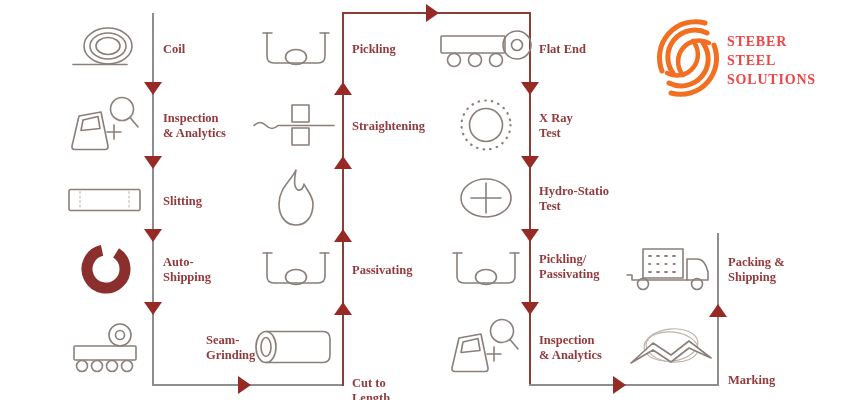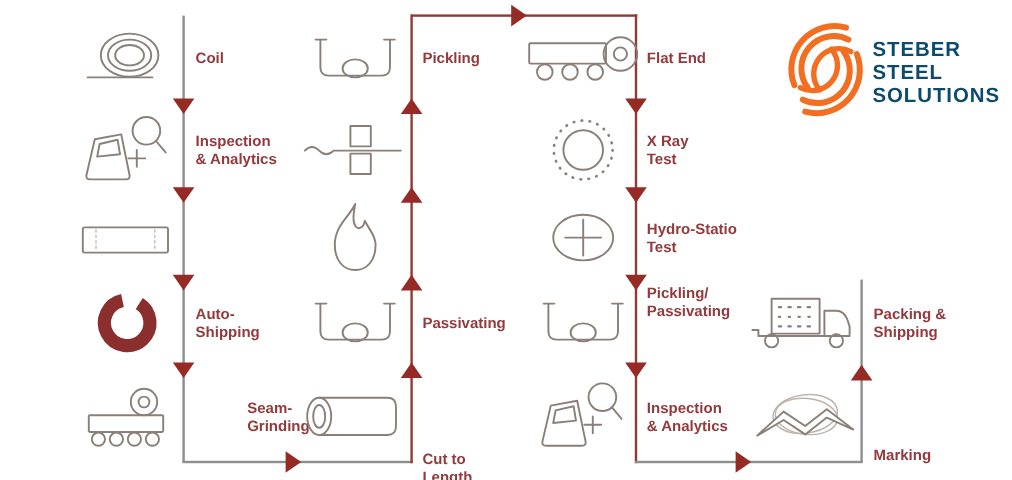--- a/index.html
+++ b/index.html
@@ -1,29 +1,29 @@
 <!DOCTYPE html>
 <html><head>
 <meta charset="utf-8">
 <style>
   html,body{margin:0;padding:0;background:#ffffff;}
   body{font-family:"Liberation Sans", sans-serif;}
-  .canvas{position:relative;width:843px;height:400px;background:#ffffff;overflow:hidden;}
+  .canvas{position:relative;width:843px;height:400px;background:#ffffff;overflow:hidden;font-family:Liberation Serif, serif;}
   .line{position:absolute;background:#8E8E8E;}
   .line.maroon{background:#8F3B36;}
   .vline{width:2px;}
   .hline{height:2px;}
   .arr{position:absolute;width:0;height:0;}
   .arr-down{border-left:9px solid transparent;border-right:9px solid transparent;border-top:13px solid #962B26;}
   .arr-up{border-left:9px solid transparent;border-right:9px solid transparent;border-bottom:13px solid #962B26;}
   .arr-right{border-top:9px solid transparent;border-bottom:9px solid transparent;border-left:13px solid #962B26;}
   .icon{position:absolute;}
   .icon path,.icon rect,.icon circle,.icon ellipse{fill:none;stroke:#8B7F7A;stroke-width:1.6;stroke-linecap:round;stroke-linejoin:round;}
   .label{position:absolute;color:#933A3D;font-size:12.5px;font-weight:bold;line-height:1.2;white-space:pre-line;transform:translateY(-50%);width:110px;}
-  .logo-text{position:absolute;left:727px;top:32px;color:#0c4a6e;font-size:17px;font-weight:bold;letter-spacing:0.8px;line-height:19px;}
+  .logo-text{position:absolute;left:727px;top:32px;color:#ef4444;font-size:14px;font-weight:bold;letter-spacing:0.8px;line-height:19px;}
   .logo-text div{white-space:nowrap;}
 </style>
 </head>
 <body>
 
 <div class="canvas">
 
   <div class="line vline" style="left:152px;top:13px;height:372px;"></div>
   <div class="line hline" style="left:152px;top:384px;width:192px;"></div>
   <div class="line vline maroon" style="left:342px;top:12px;height:374px;"></div>
@@ -70,20 +70,21 @@
     <circle cx="55" cy="15" r="11.5"></circle>
     <path d="M63,23.5 L71,33"></path>
   </svg>
   <div class="label" style="left:163px;top:126px;">Inspection
 &amp; Analytics</div>
 
   <svg class="icon" style="left:66px;top:185px;" width="78" height="30" viewBox="0 0 78 30">
     <rect x="3" y="4.5" width="71" height="21" rx="1.5"></rect>
     <path d="M14,6.5 V23.5 M63,6.5 V23.5" style="stroke:#C9BDB6;stroke-dasharray:2 2.5;stroke-width:1.2"></path>
   </svg>
+  <div class="label" style="left:163px;top:201px;">Slitting</div>
 
   <svg class="icon" style="left:76px;top:241px;" width="60" height="56" viewBox="0 0 60 56">
     <path d="M37.1,10.4 A19 19 0 1 1 22.9,10.4" transform="rotate(10 30 28)" style="stroke:#8B2E2E;stroke-width:11;stroke-linecap:butt"></path>
   </svg>
   <div class="label" style="left:163px;top:270px;">Auto-
 Shipping</div>
 
   <svg class="icon" style="left:58px;top:322px;" width="92" height="52" viewBox="0 0 92 52">
     <circle cx="62" cy="13" r="11"></circle>
     <circle cx="62" cy="13" r="4.5"></circle>
@@ -101,20 +102,21 @@
     <path d="M1,5 H10 M58,5 H67"></path>
     <ellipse cx="34" cy="29" rx="10.5" ry="7.5"></ellipse>
   </svg>
   <div class="label" style="left:352px;top:49px;">Pickling</div>
 
   <svg class="icon" style="left:252px;top:97px;" width="84" height="56" viewBox="0 0 84 56">
     <rect x="40" y="8" width="17" height="17"></rect>
     <rect x="40" y="31" width="17" height="17"></rect>
     <path d="M2,28.5 Q8,22.5 14,28.5 T26,28.5 L82,28.5"></path>
   </svg>
+  <div class="label" style="left:352px;top:126px;">Straightening</div>
 
   <svg class="icon" style="left:270px;top:167px;" width="52" height="62" viewBox="0 0 52 62">
     <path d="M26,3 C21,14 9,21 9,37 C9,50 16,58 26,58 C36,58 43,50 43,37 C43,29 38,25 34,17 C33,23 28,25 26,21 C23,17 25,9 26,3 Z"></path>
   </svg>
 
   <svg class="icon" style="left:262px;top:248px;" width="68" height="42" viewBox="0 0 68 42">
     <path d="M5,5 V28 Q5,35 12,35 L56,35 Q63,35 63,28 V5"></path>
     <path d="M1,5 H10 M58,5 H67"></path>
     <ellipse cx="34" cy="29" rx="10.5" ry="7.5"></ellipse>
   </svg>
@@ -150,21 +152,21 @@
     <path d="M32,9 V39 M17,24 H47"></path>
   </svg>
   <div class="label" style="left:539px;top:199px;">Hydro-Statio
 Test</div>
 
   <svg class="icon" style="left:452px;top:248px;" width="68" height="42" viewBox="0 0 68 42">
     <path d="M5,5 V28 Q5,35 12,35 L56,35 Q63,35 63,28 V5"></path>
     <path d="M1,5 H10 M58,5 H67"></path>
     <ellipse cx="34" cy="29" rx="10.5" ry="7.5"></ellipse>
   </svg>
-  <div class="label" style="left:539px;top:252px;">Pickling/
+  <div class="label" style="left:539px;top:267px;">Pickling/
 Passivating</div>
 
   <svg class="icon" style="left:447px;top:316px;" width="78" height="62" viewBox="0 0 78 62">
     <path d="M12,22 L34,18 L41,52 Q41.5,55.5 38,55.5 L8,55.5 Q4.5,55.5 5,52 Z"></path>
     <path d="M16,26 L31,22.5 L33,34.5 L14,36.5 Z"></path>
     <path d="M47,31 V45 M40,38 H54"></path>
     <circle cx="55" cy="15" r="11.5"></circle>
     <path d="M63,23.5 L71,33"></path>
   </svg>
   <div class="label" style="left:539px;top:348px;">Inspection

